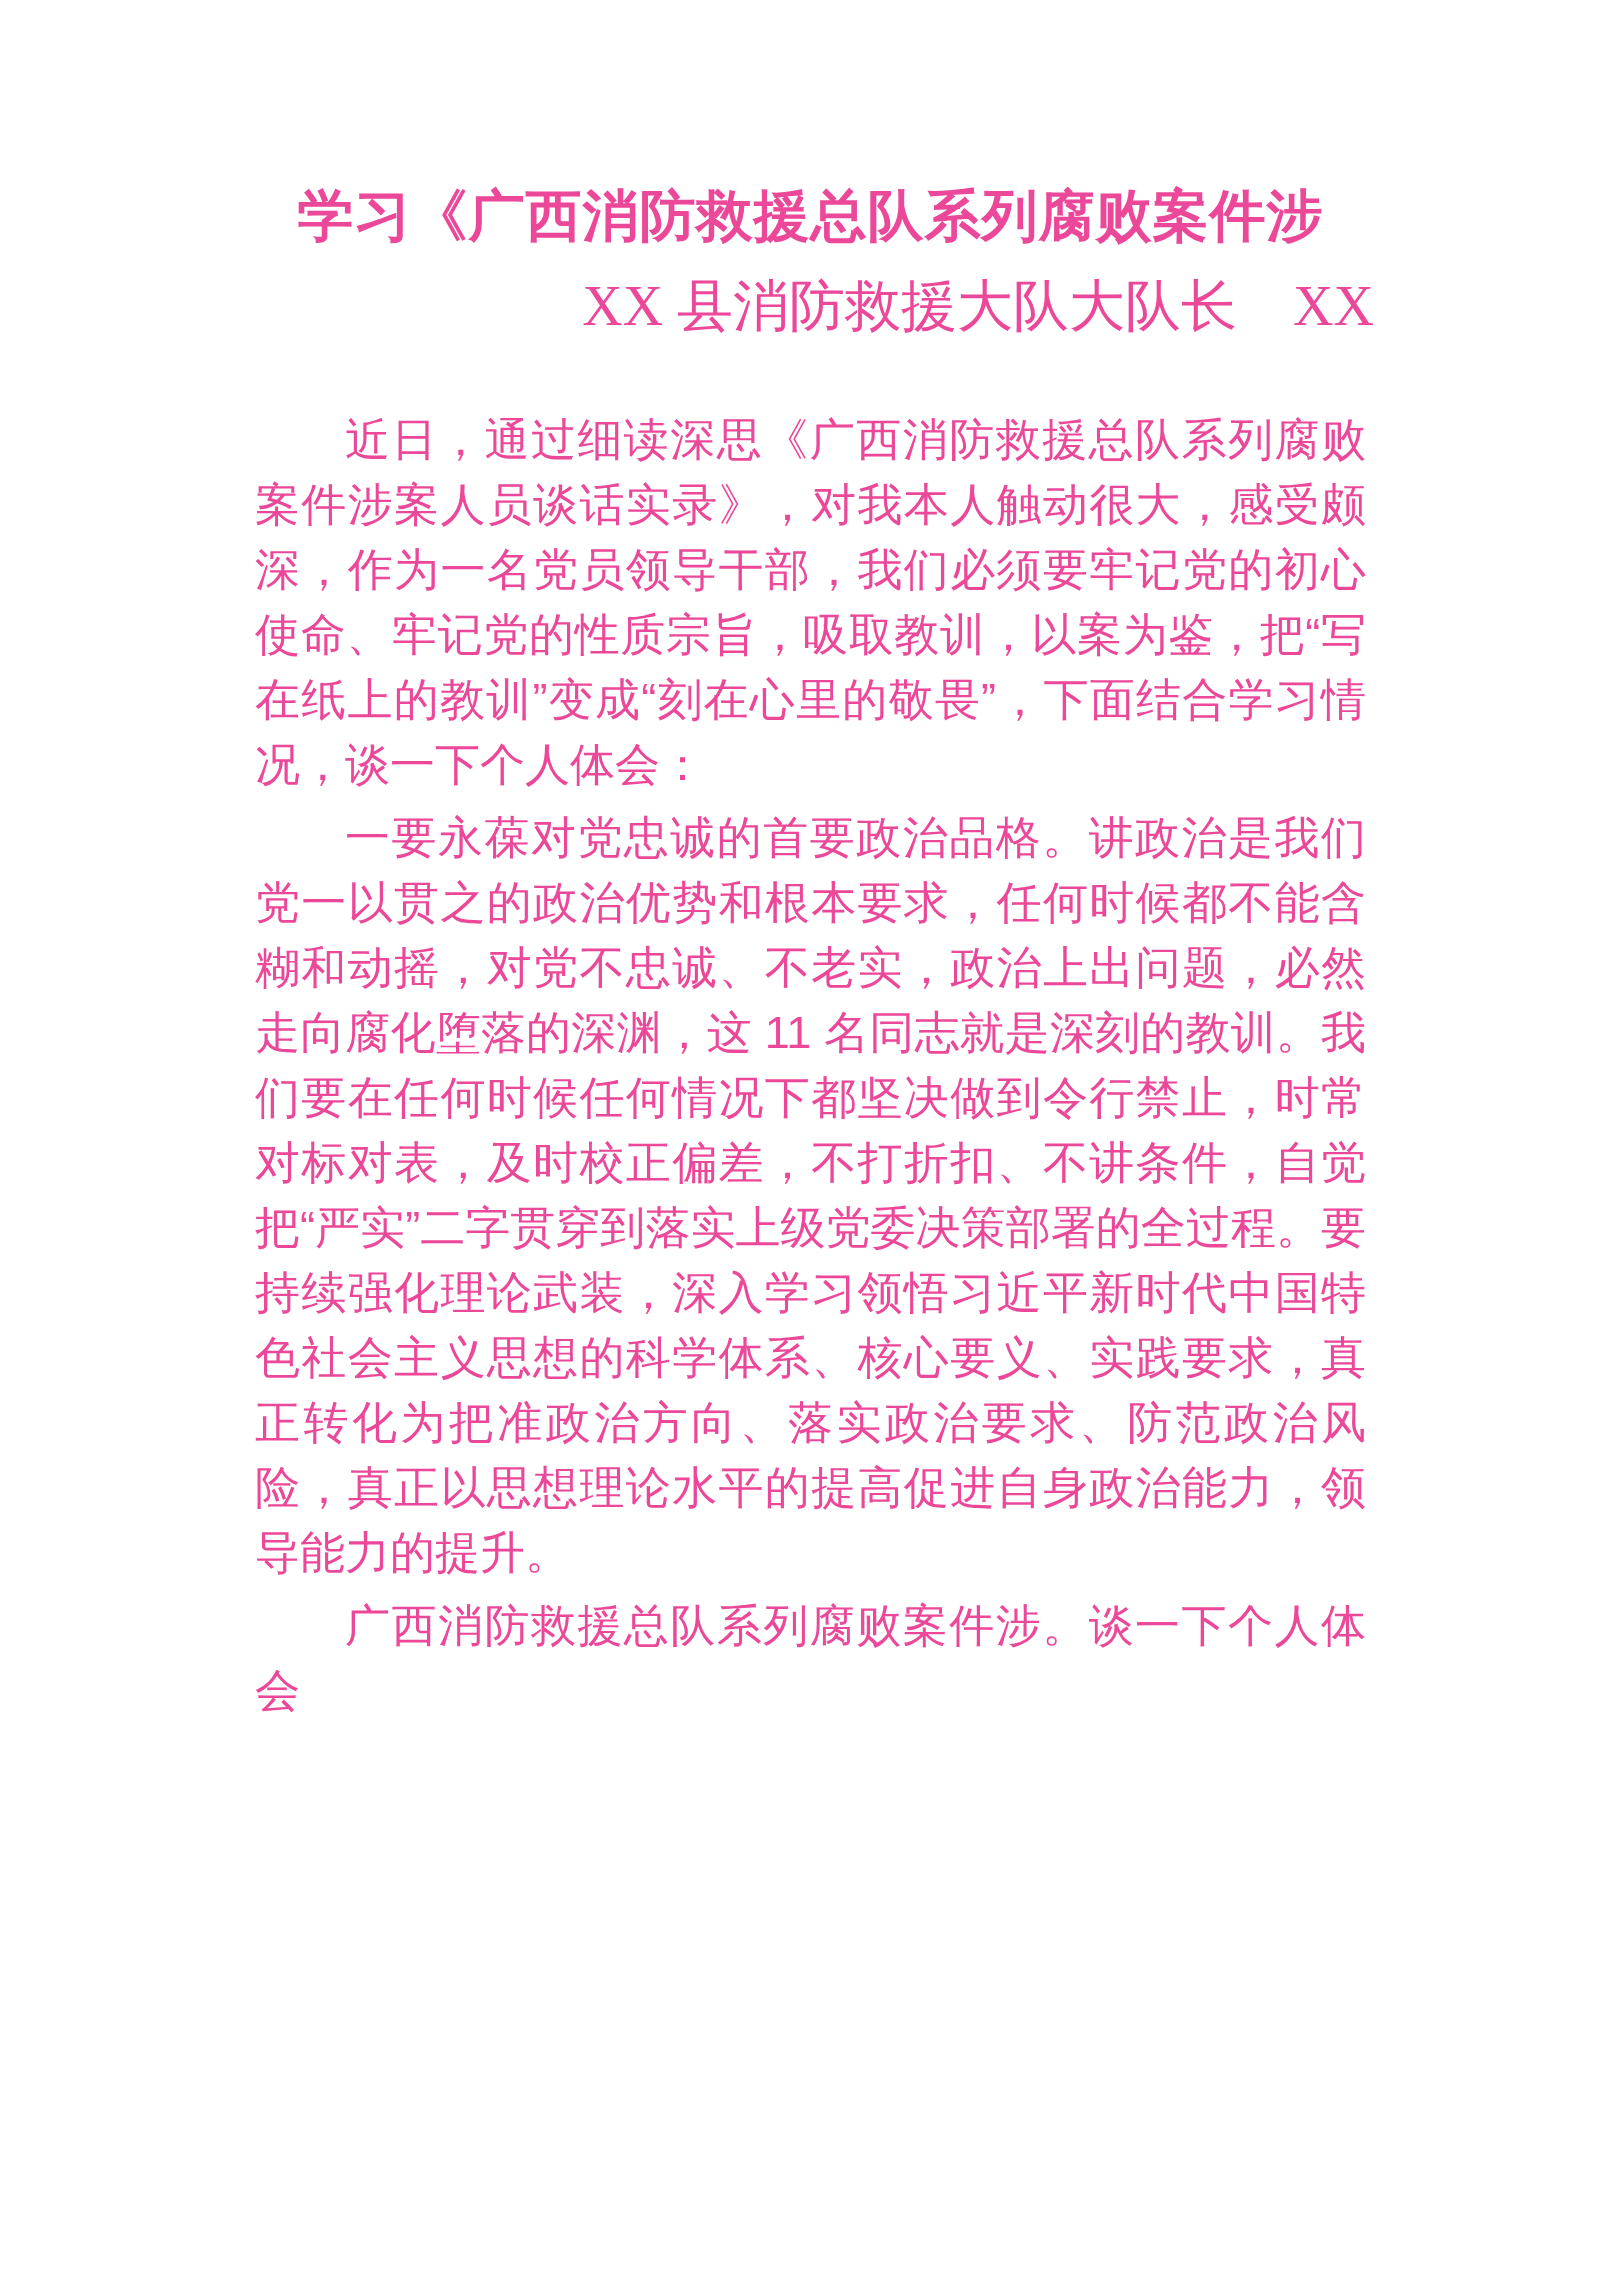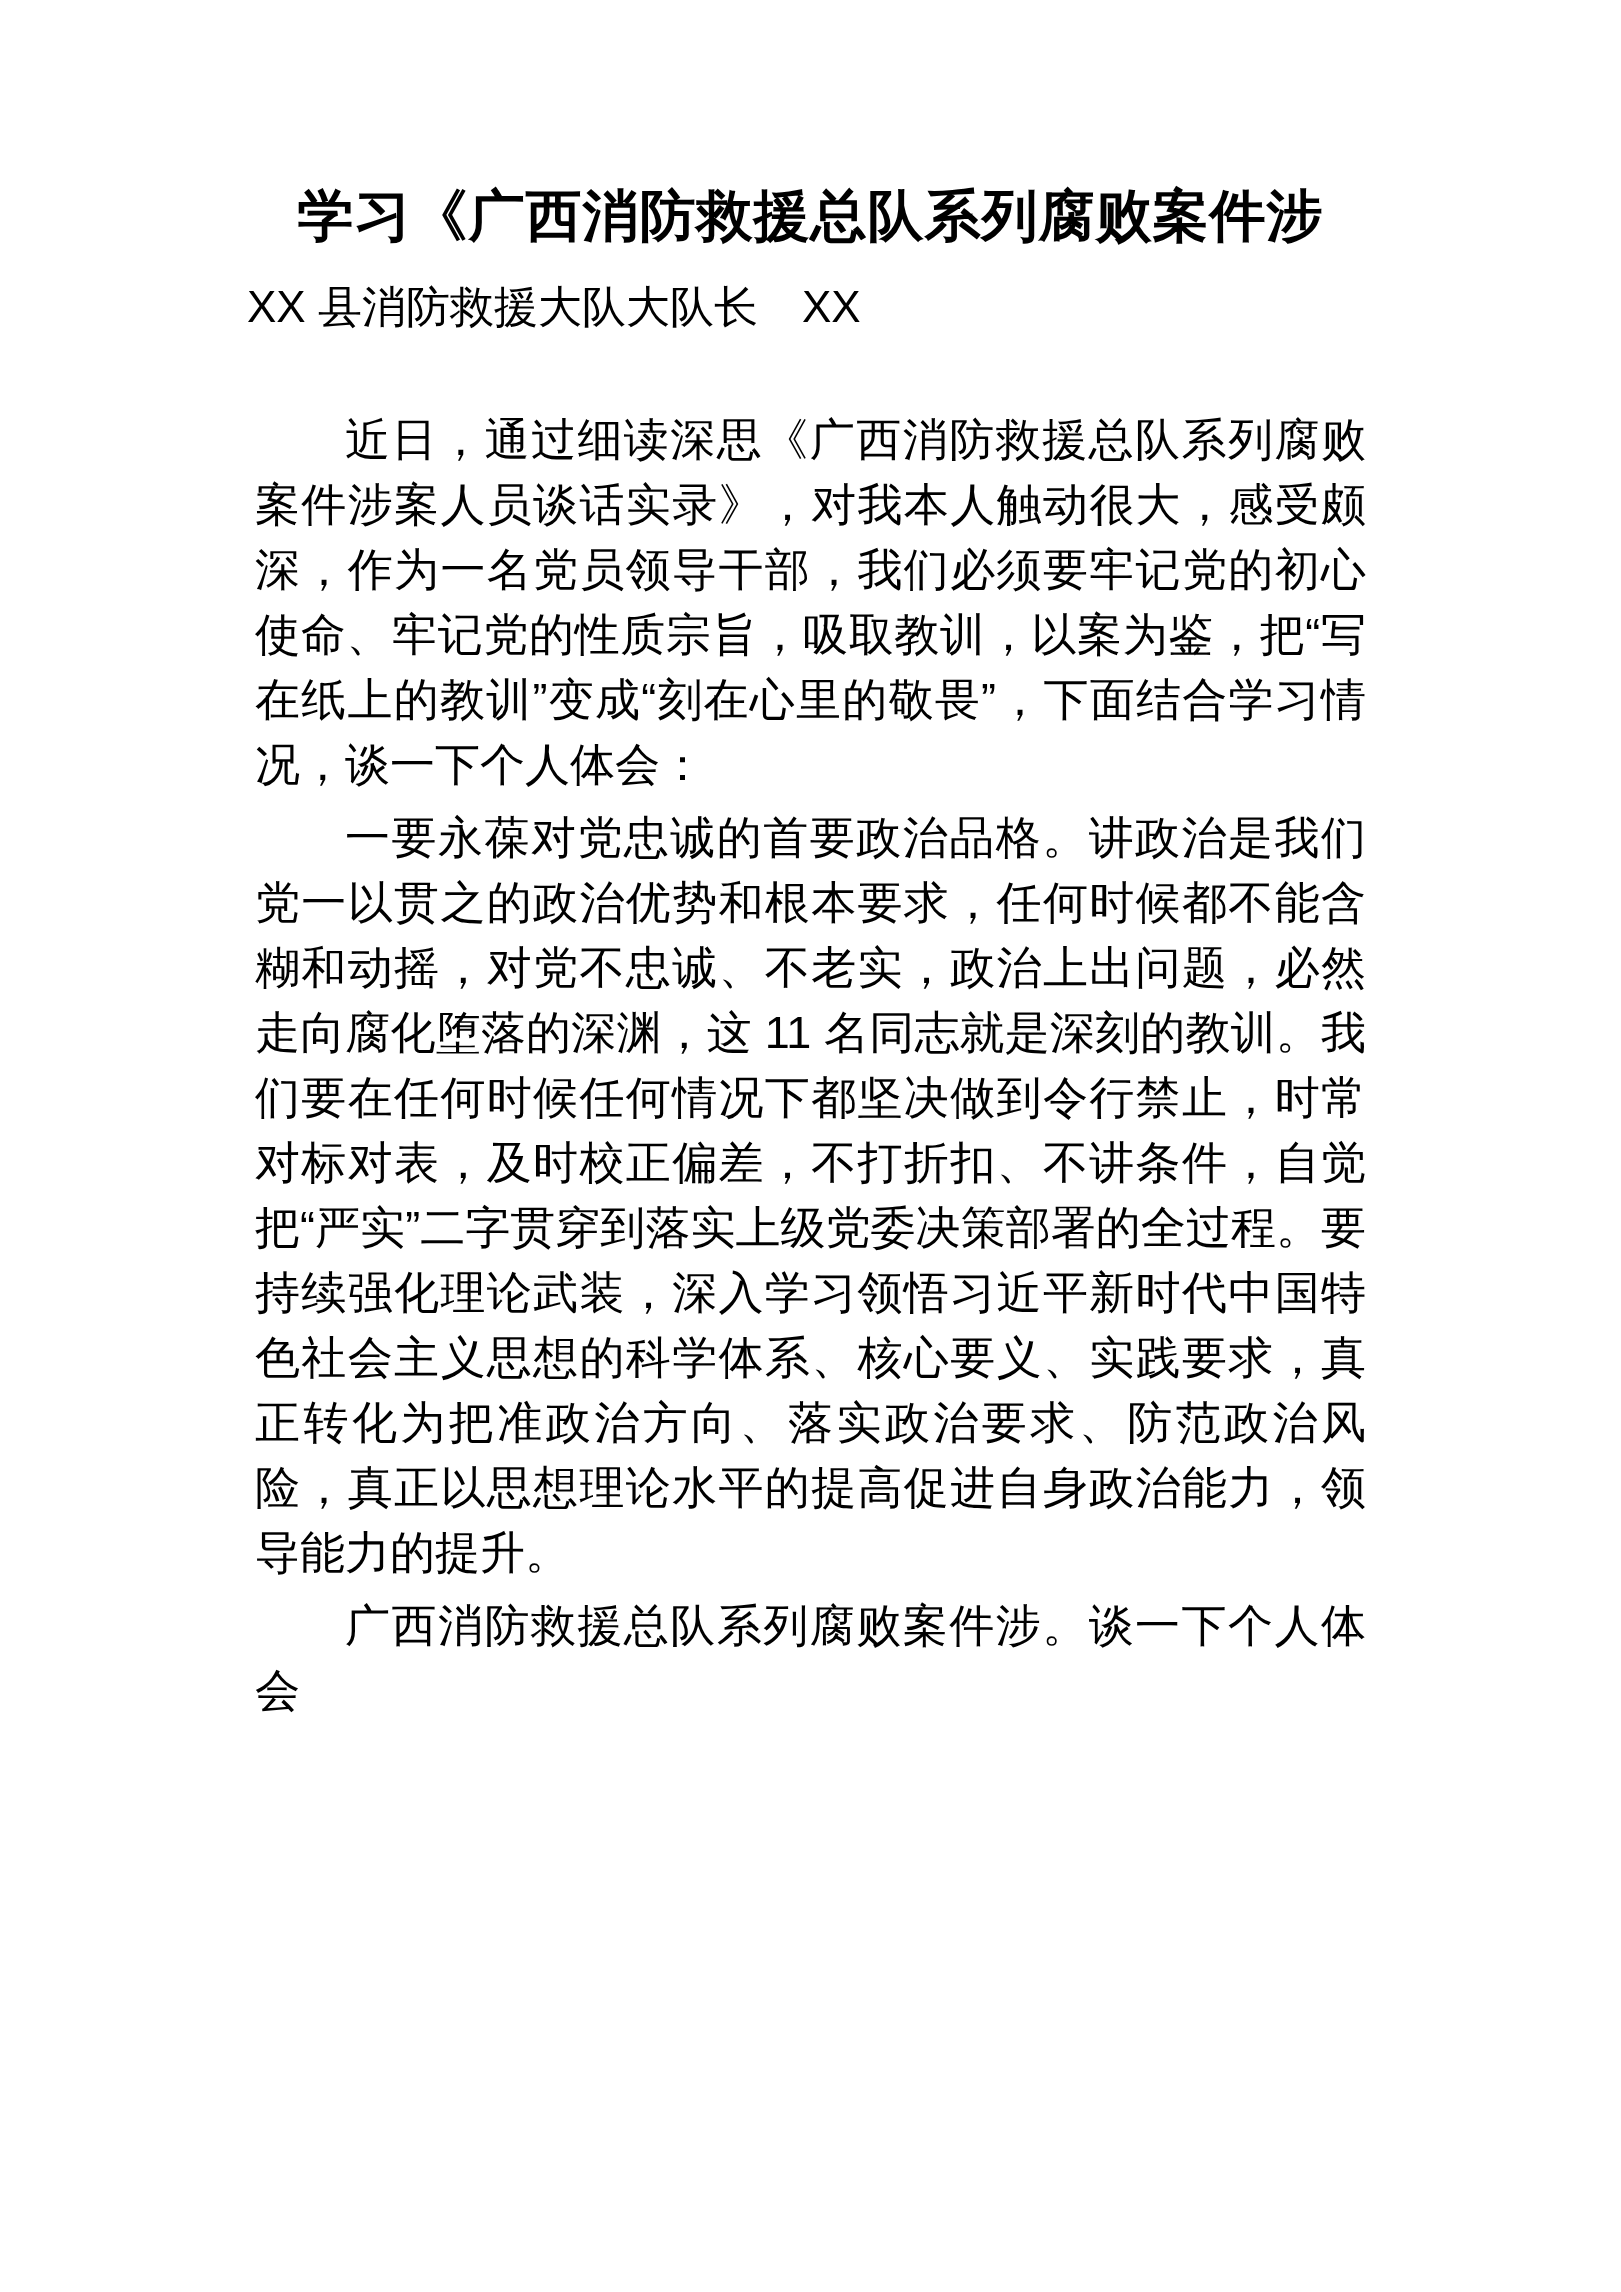--- a/index.html
+++ b/index.html
@@ -8,38 +8,39 @@
     background: #ffffff;
   }
   .page {
     position: relative;
     width: 1621px;
     height: 2293px;
     margin: 0 auto;
     background: #ffffff;
     box-sizing: border-box;
     padding: 167px 247px 0 247px;
-    color: #000000;
+    color: #ec4899;
     font-family: "Liberation Sans", "DejaVu Sans", sans-serif;
   }
   .title {
     margin: 0;
     font-size: 56px;
     font-weight: 700;
     line-height: 98px;
     text-align: center;
     letter-spacing: 1px;
   }
   .title .title-line { display: block; }
   .subtitle {
     margin: 0;
-    font-size: 44px;
+    font-size: 56px;
     font-weight: 400;
     line-height: 83px;
-    text-align: left;
+    text-align: right;
+    font-family: Liberation Serif, serif;
   }
   .doc-body {
     margin-top: 59px;
   }
   .doc-body p {
     margin: 8px;
     font-size: 45px;
     line-height: 65px;
     text-align: justify;
     text-justify: inter-ideograph;

